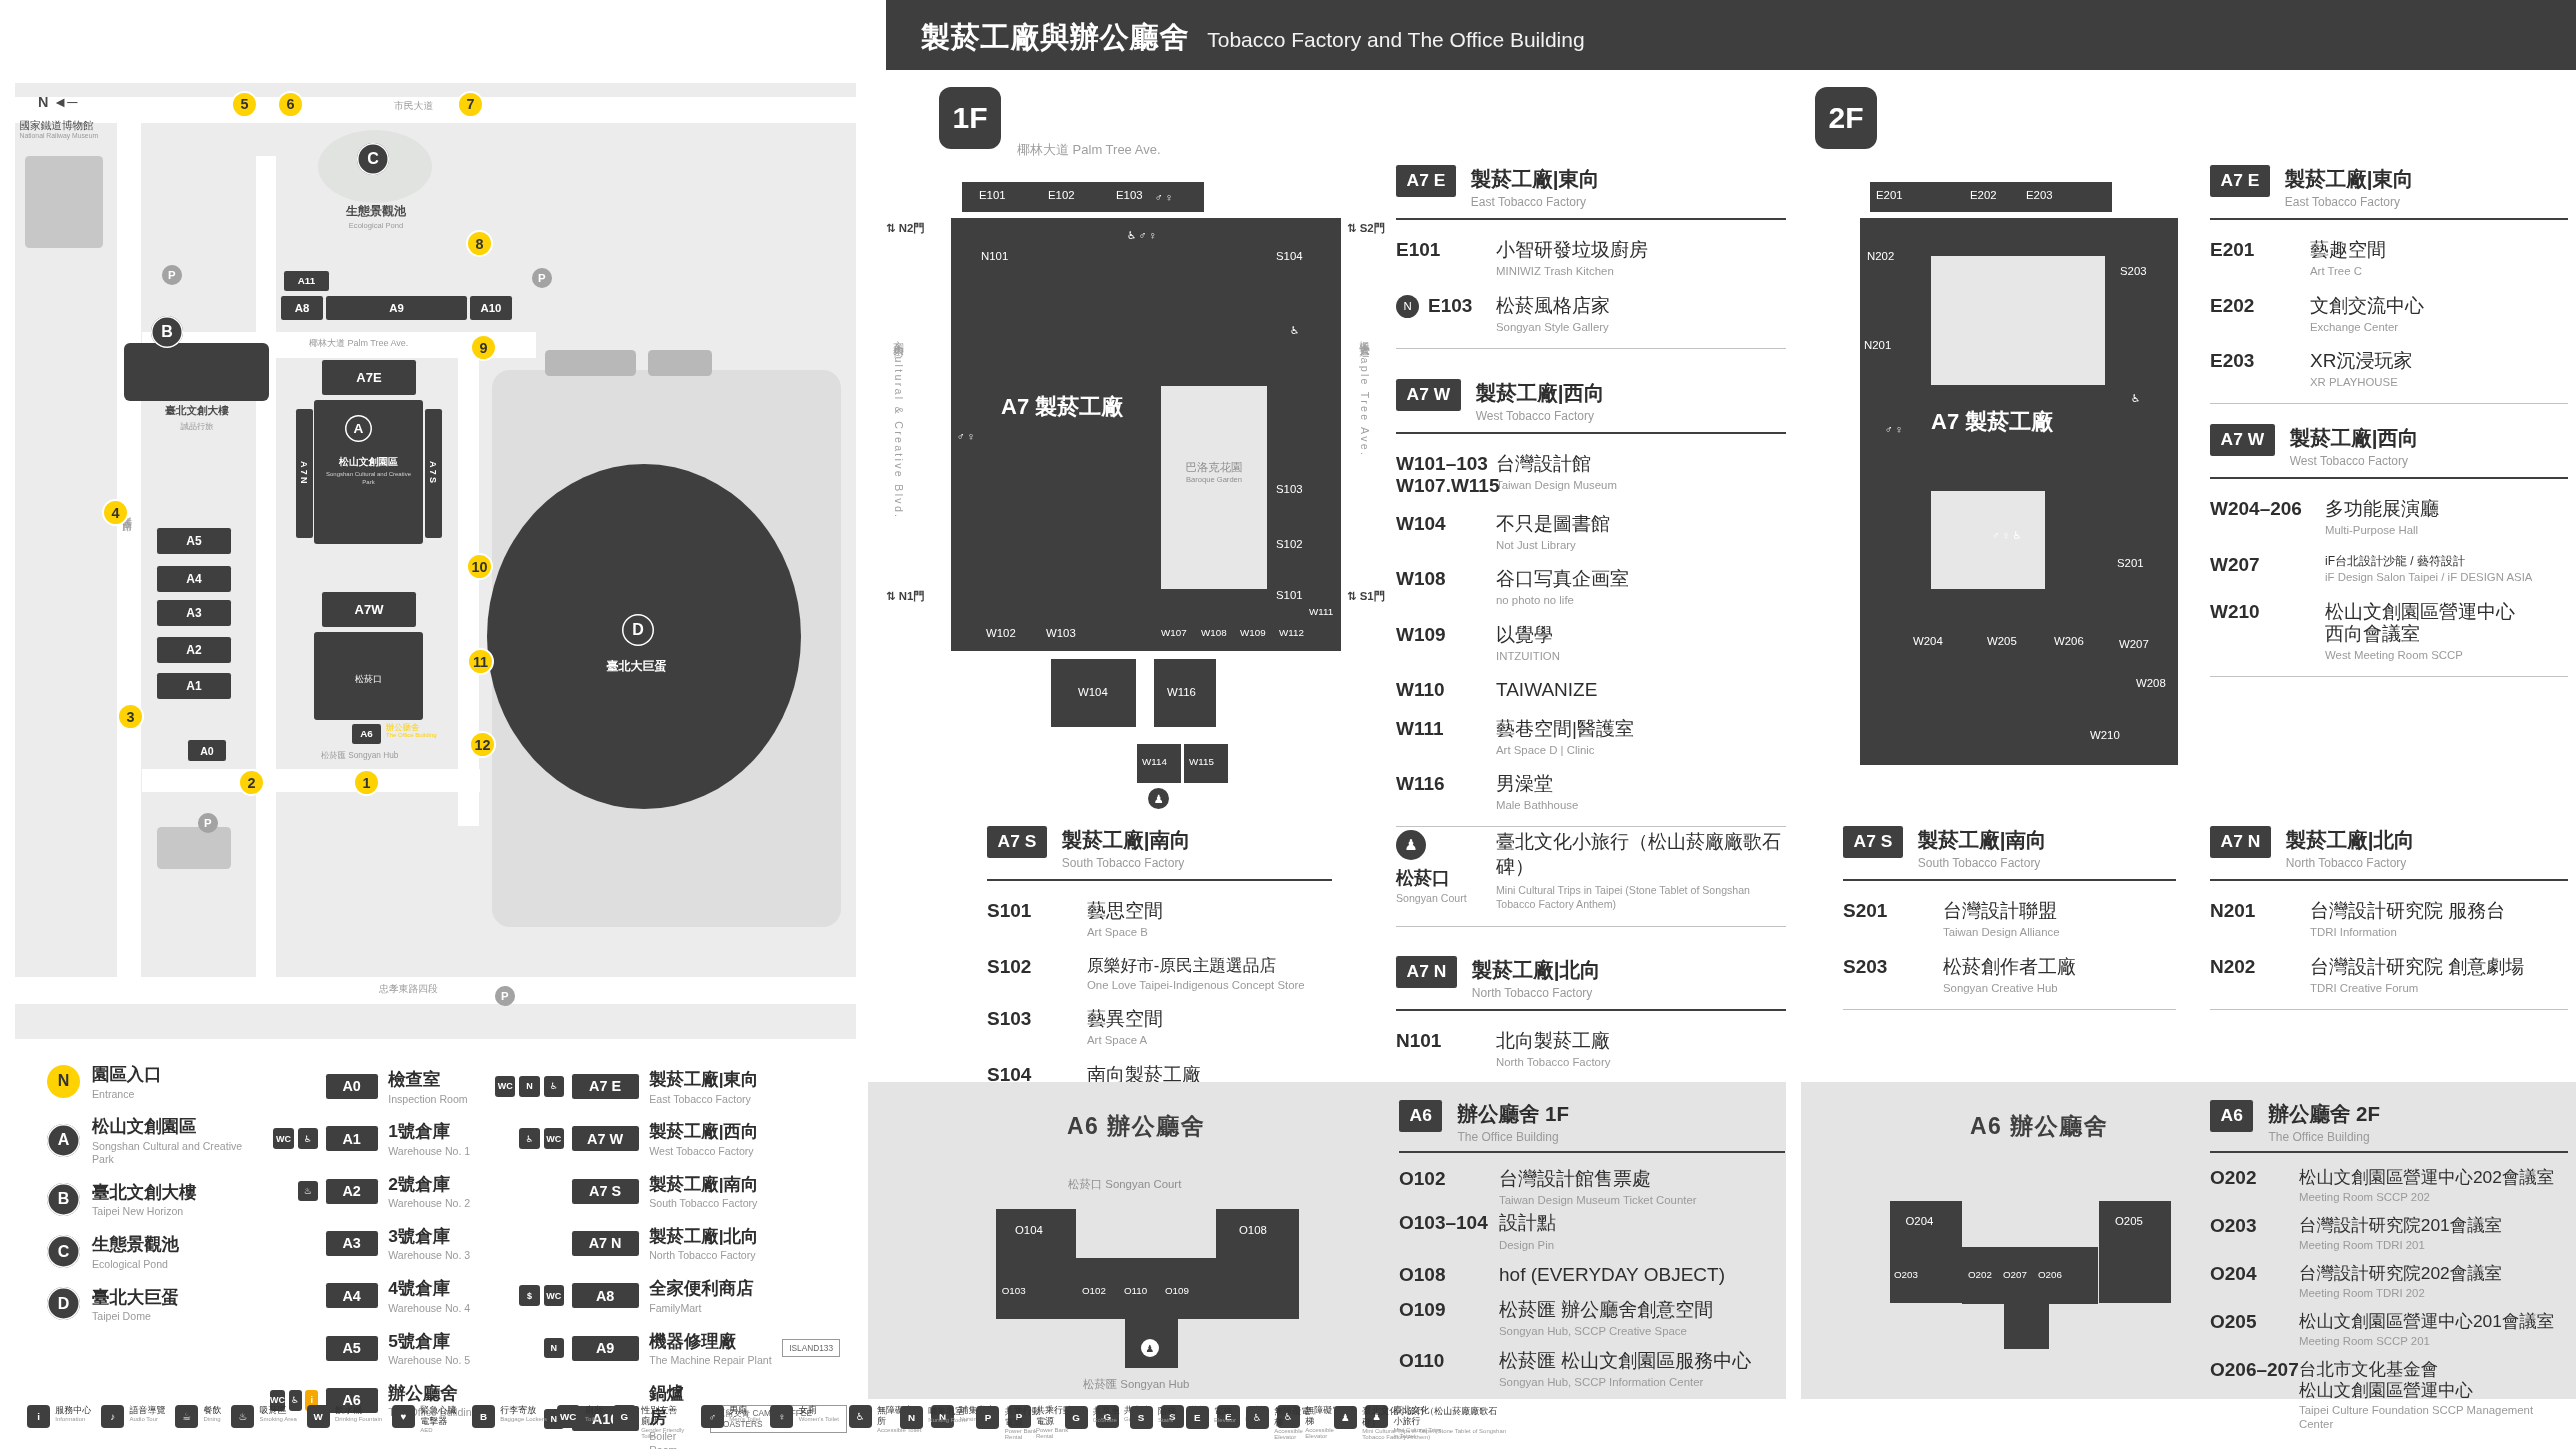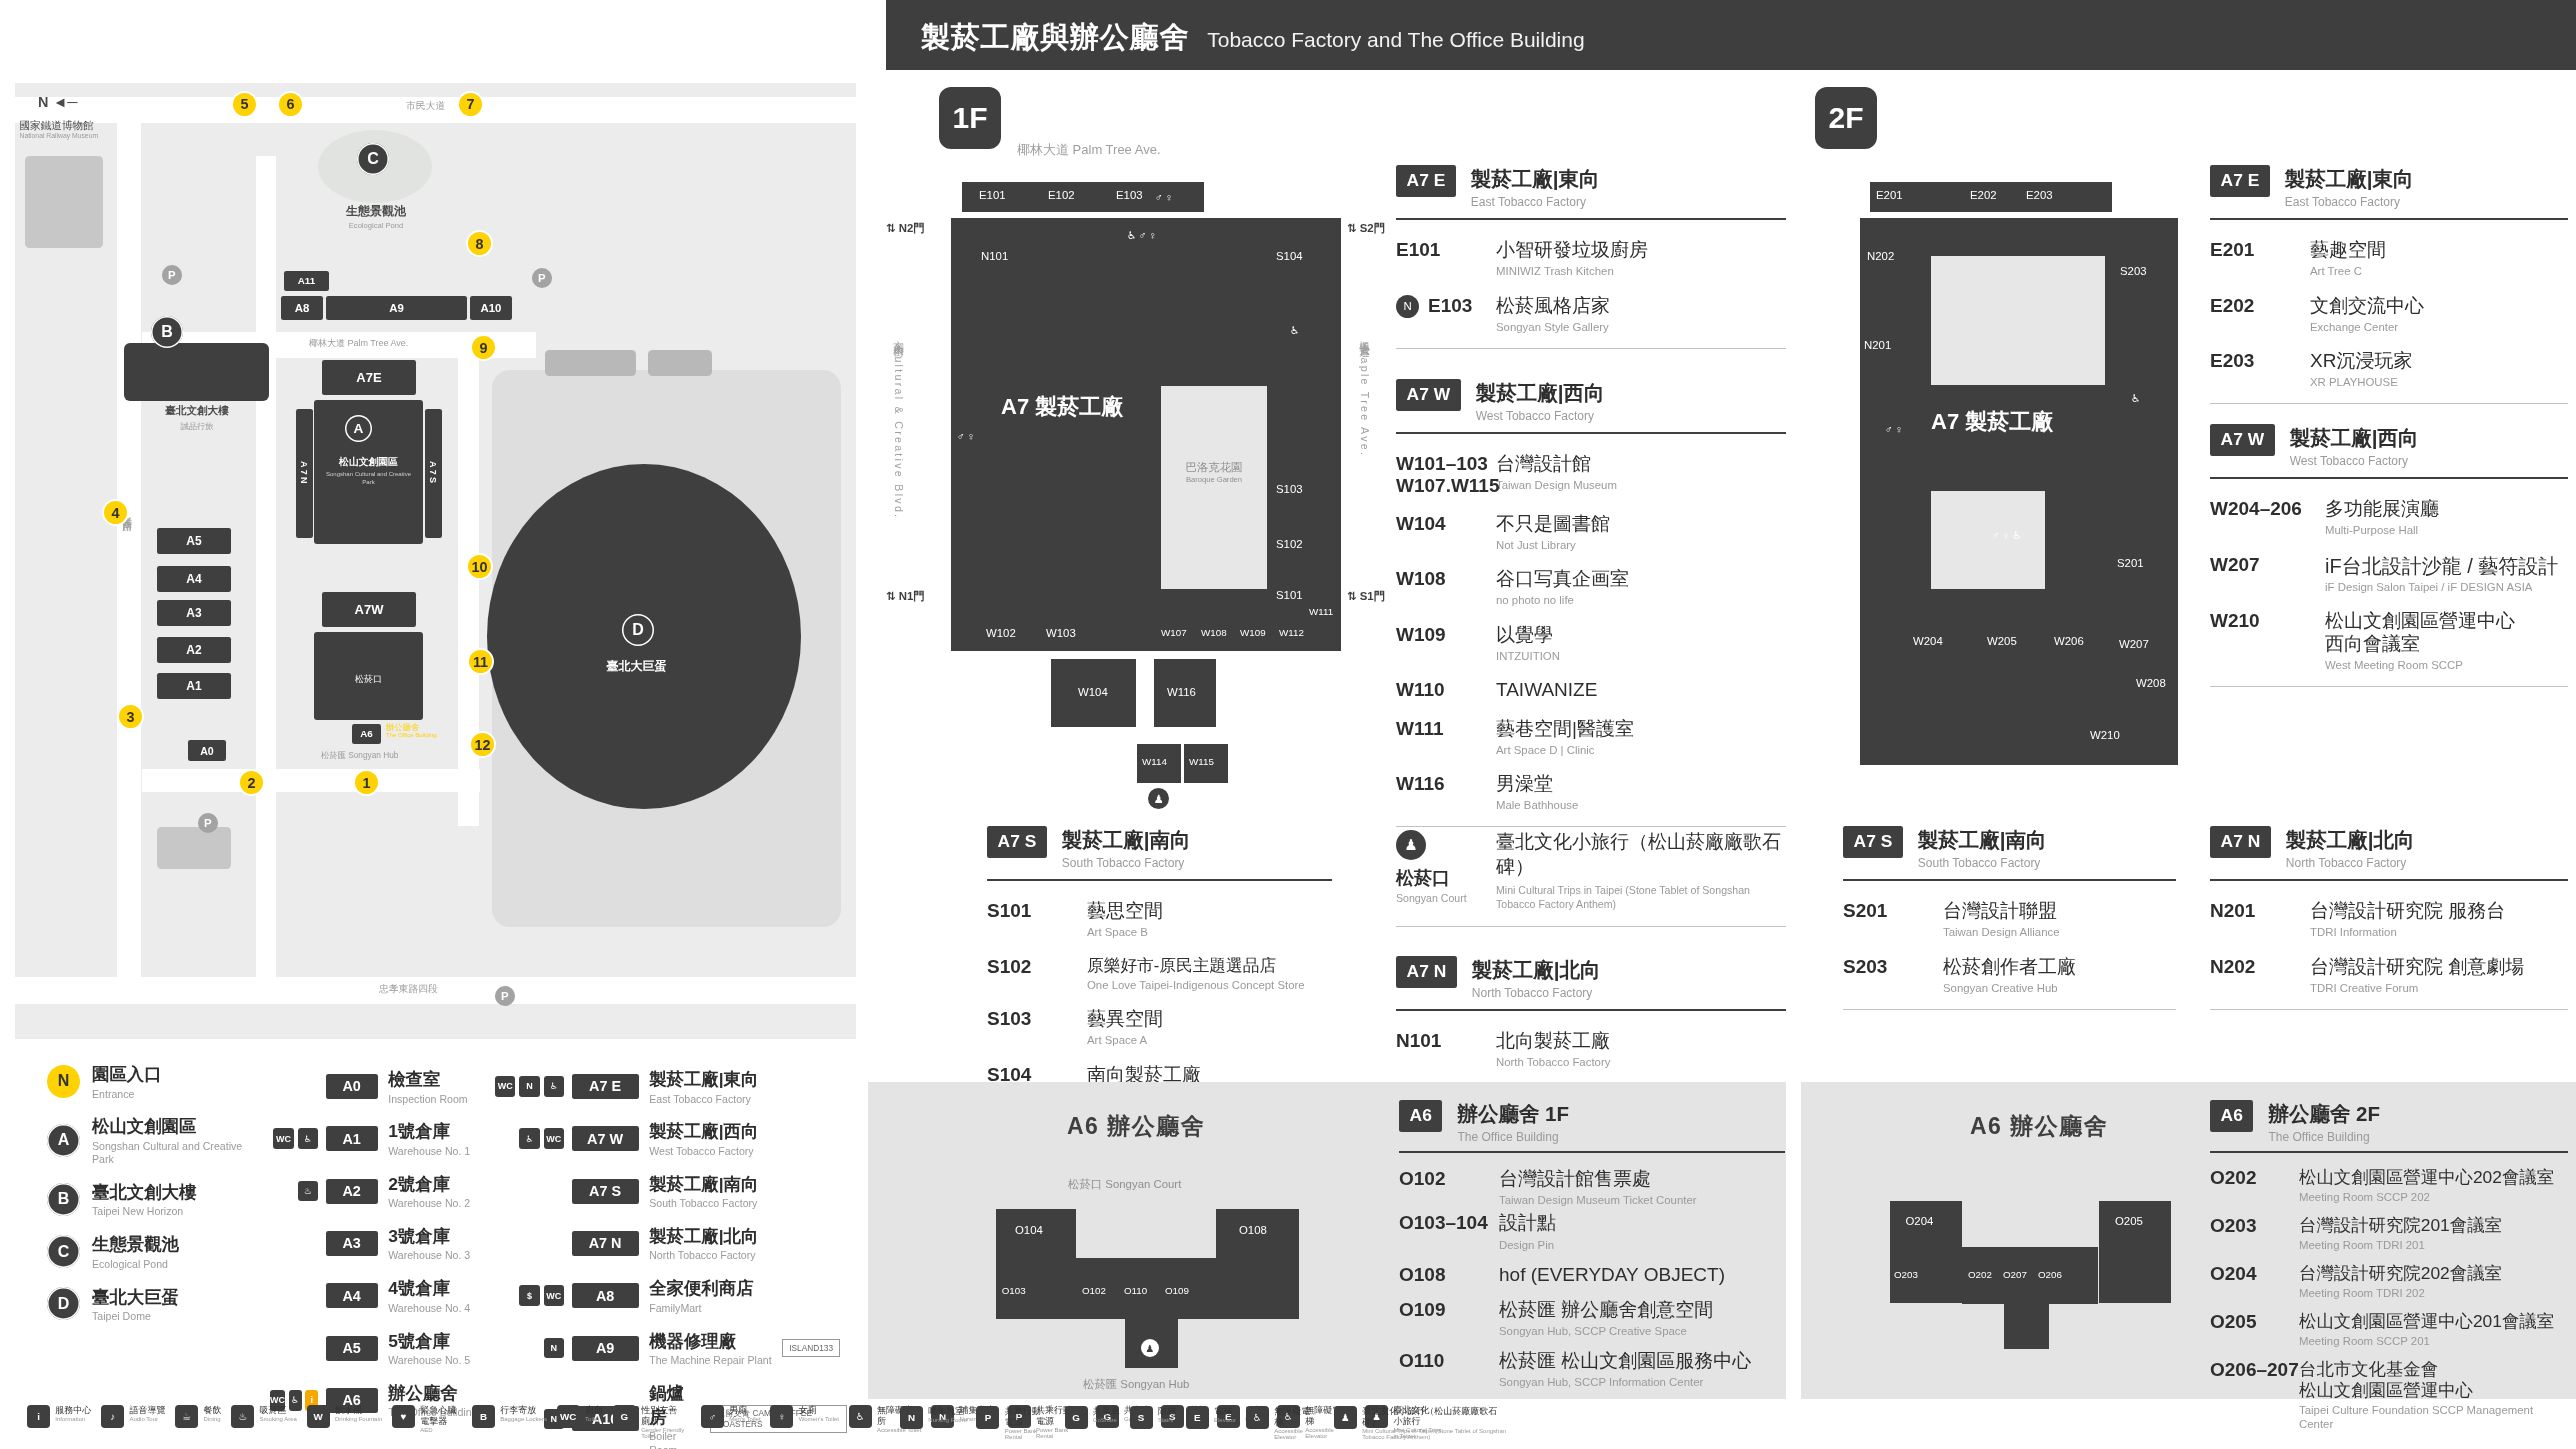--- a/index.html
+++ b/index.html
@@ -92,21 +92,21 @@
   <div class="map">
 
     <div class="road" style="left:0;top:13.6px;width:841px;height:26px"></div>
     <div class="road" style="left:102px;top:39px;width:24px;height:879px"></div>
     <div class="road" style="left:0;top:894px;width:841px;height:27px"></div>
     <div class="road" style="left:127px;top:249px;width:394px;height:26px"></div>
     <div class="road" style="left:241px;top:73px;width:19.7px;height:821px"></div>
     <div class="road" style="left:443px;top:249px;width:21px;height:494px"></div>
     <div class="road" style="left:127px;top:686px;width:338px;height:23px"></div>
 
-    <div class="mlab mgray" style="left:391px;top:16.7px;font-size:9.8px">市民大道</div>
+    <div class="mlab mgray" style="left:379px;top:16.7px;font-size:9.8px">市民大道</div>
     <div class="mlab mgray vtext" style="left:106px;top:424px;font-size:9.8px">光復南路</div>
     <div class="mlab mgray" style="left:364px;top:900px;font-size:9.8px">忠孝東路四段</div>
     <div class="mlab mgray" style="left:294px;top:255px;font-size:9px">椰林大道 Palm Tree Ave.</div>
 
     <div class="compass" style="left:23px;top:10.6px">
       <span>N</span>
       <span>◄─</span>
     </div>
 
     <div class="mlab" style="left:4.5px;top:36px;font-size:10.6px;width:91px">
@@ -709,21 +709,21 @@
       <div class="it">
           <span class="c" style="width:115px">W204–206</span>
           <span class="tx">
             <span class="z" style="display:block">多功能展演廳</span>
             <span class="e" style="display:block">Multi-Purpose Hall</span>
           </span>
         </div>
       <div class="it">
           <span class="c" style="width:115px">W207</span>
           <span class="tx">
-            <span class="z" style="display:block;font-size:20px">iF台北設計沙龍 / 藝符設計</span>
+            <span class="z" style="display:block;font-size:12px">iF台北設計沙龍 / 藝符設計</span>
             <span class="e" style="display:block">iF Design Salon Taipei / iF DESIGN ASIA</span>
           </span>
         </div>
       <div class="it">
           <span class="c" style="width:115px">W210</span>
           <span class="tx">
             <span class="z" style="display:block">松山文創園區營運中心</span>
             <span class="z" style="display:block">西向會議室</span>
             <span class="e" style="display:block">West Meeting Room SCCP</span>
           </span>

